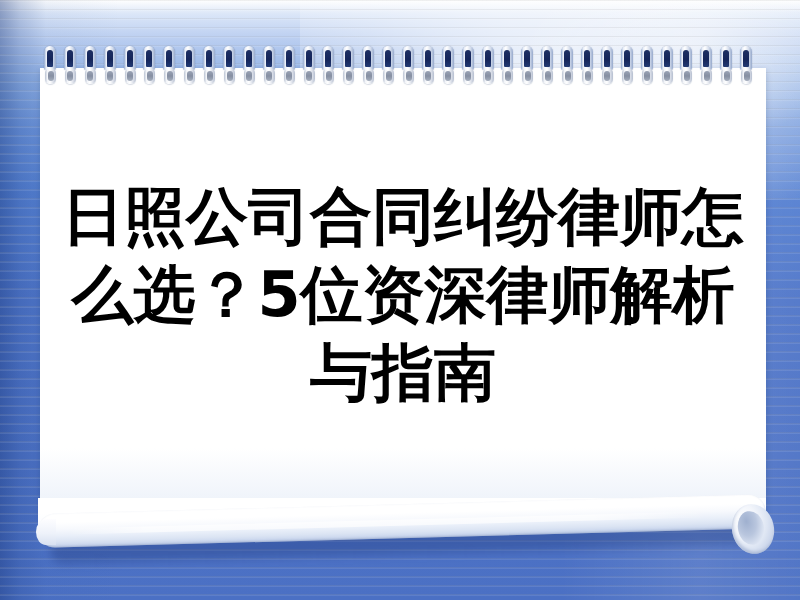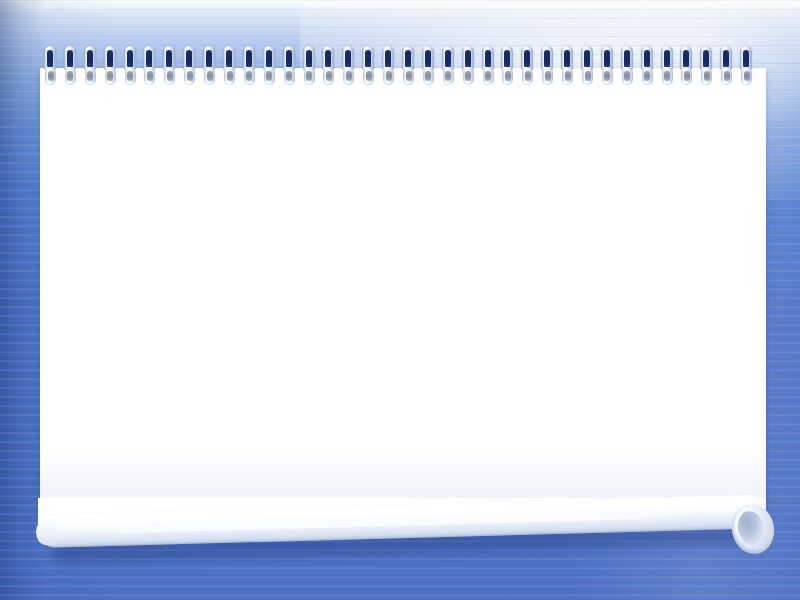--- a/index.html
+++ b/index.html
@@ -565,20 +565,21 @@
       <div class="ring" style="left: 700.111px;">
         <div class="ring-wire">
           <div class="ring-hole"></div>
         </div>
         <div class="ring-low">
           <div class="ring-low-in"></div>
         </div>
       </div>
     </div>
 
+  <div class="title">日照公司合同纠纷律师怎么选？5位资深律师解析与指南</div>
 
   <div class="curl">
     <div class="curl-shadow"></div>
     <div class="curl-sheet"></div>
     <div class="curl-roll"></div>
     <div class="curl-left-end"></div>
     <div class="curl-hl"></div>
     <div class="curl-cap"></div>
     <div class="curl-cap-inner"></div>
   </div>

